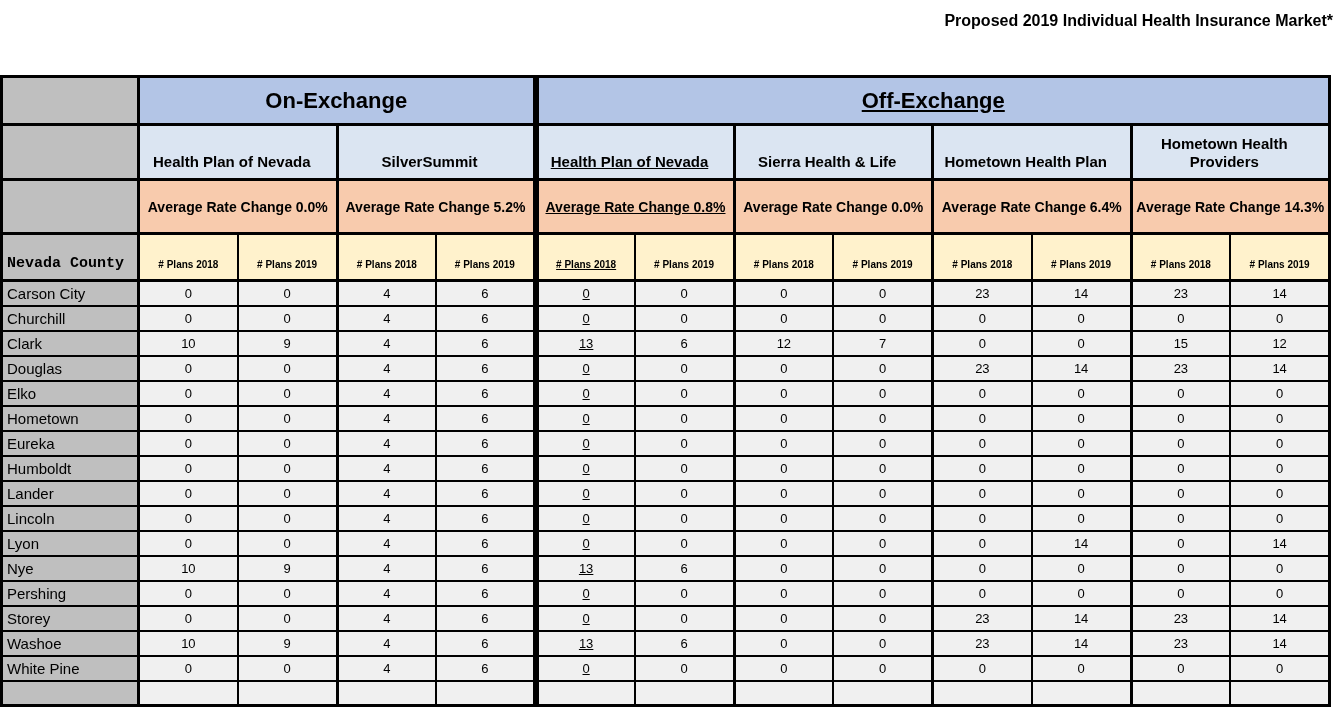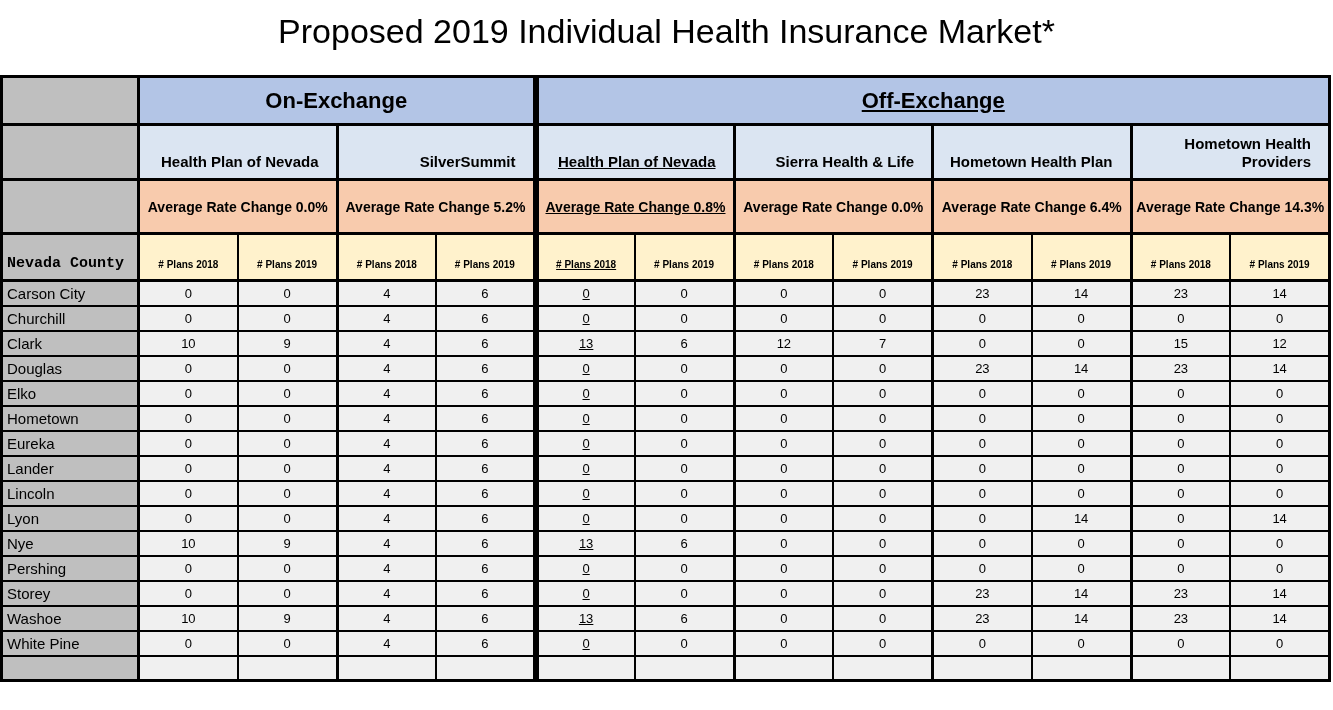--- a/index.html
+++ b/index.html
@@ -1,22 +1,22 @@
 <!DOCTYPE html>
 <html style="--exchange-header-bg: #b3c5e6; --carrier-header-bg: #dbe5f2; --rate-change-bg: #f8cbad; --plans-header-bg: #fff2cc; --county-col-bg: #bfbfbf; --data-cell-bg: #f0f0f0; --border: #000000;"><head>
 <meta charset="utf-8">
 <style>
   html,body{margin:0;padding:0;background:#fff;}
   body{
     width:1333px;height:710px;overflow:hidden;position:relative;
     font-family:"Liberation Sans",sans-serif;color:#000;
   }
   .title{
-    height:63px;padding-top:12px;text-align:center;
-    font-size:34px;font-weight:400;line-height:1.15;
+    height:63px;padding-top:12px;text-align:right;
+    font-size:16px;font-weight:700;line-height:1.15;
     font-family:"Liberation Sans",sans-serif;
   }
   table.market{
     border-collapse:collapse;table-layout:fixed;
     width:1331px;margin:0;
     border:3px solid var(--border,#000);
   }
   col.c-county{width:137px;}
   th,td{
     border:2px solid var(--border,#000);
@@ -35,21 +35,21 @@
 
   .corner{
     background:var(--county-col-bg,#bfbfbf);
   }
   .exchange{
     background:var(--exchange-header-bg,#b3c5e6);
     font-size:22px;font-weight:700;text-align:center;vertical-align:middle;
   }
   .carrier{
     background:var(--carrier-header-bg,#dbe5f2);
-    font-size:15px;font-weight:700;text-align:right;vertical-align:bottom;
+    font-size:15px;font-weight:700;text-align:center;vertical-align:bottom;
     padding:0 17px 6px 5px;white-space:normal;line-height:1.25;
   }
   .rate{
     background:var(--rate-change-bg,#f8cbad);
     font-size:14px;font-weight:700;text-align:center;vertical-align:middle;
     padding:0 2px;
   }
   .plans-h{
     background:var(--plans-header-bg,#fff2cc);
     font-size:10px;font-weight:700;text-align:center;vertical-align:bottom;
@@ -224,20 +224,35 @@
         <td class="num off-start">0</td>
         <td class="num">0</td>
         <td class="num grp-start">0</td>
         <td class="num">0</td>
         <td class="num grp-start">0</td>
         <td class="num">0</td>
         <td class="num grp-start">0</td>
         <td class="num">0</td>
       </tr>
       <tr>
+        <td class="county">Humboldt</td>
+        <td class="num grp-start">0</td>
+        <td class="num">0</td>
+        <td class="num grp-start">4</td>
+        <td class="num">6</td>
+        <td class="num off-start">0</td>
+        <td class="num">0</td>
+        <td class="num grp-start">0</td>
+        <td class="num">0</td>
+        <td class="num grp-start">0</td>
+        <td class="num">0</td>
+        <td class="num grp-start">0</td>
+        <td class="num">0</td>
+      </tr>
+      <tr>
         <td class="county">Lander</td>
         <td class="num grp-start">0</td>
         <td class="num">0</td>
         <td class="num grp-start">4</td>
         <td class="num">6</td>
         <td class="num off-start">0</td>
         <td class="num">0</td>
         <td class="num grp-start">0</td>
         <td class="num">0</td>
         <td class="num grp-start">0</td>

